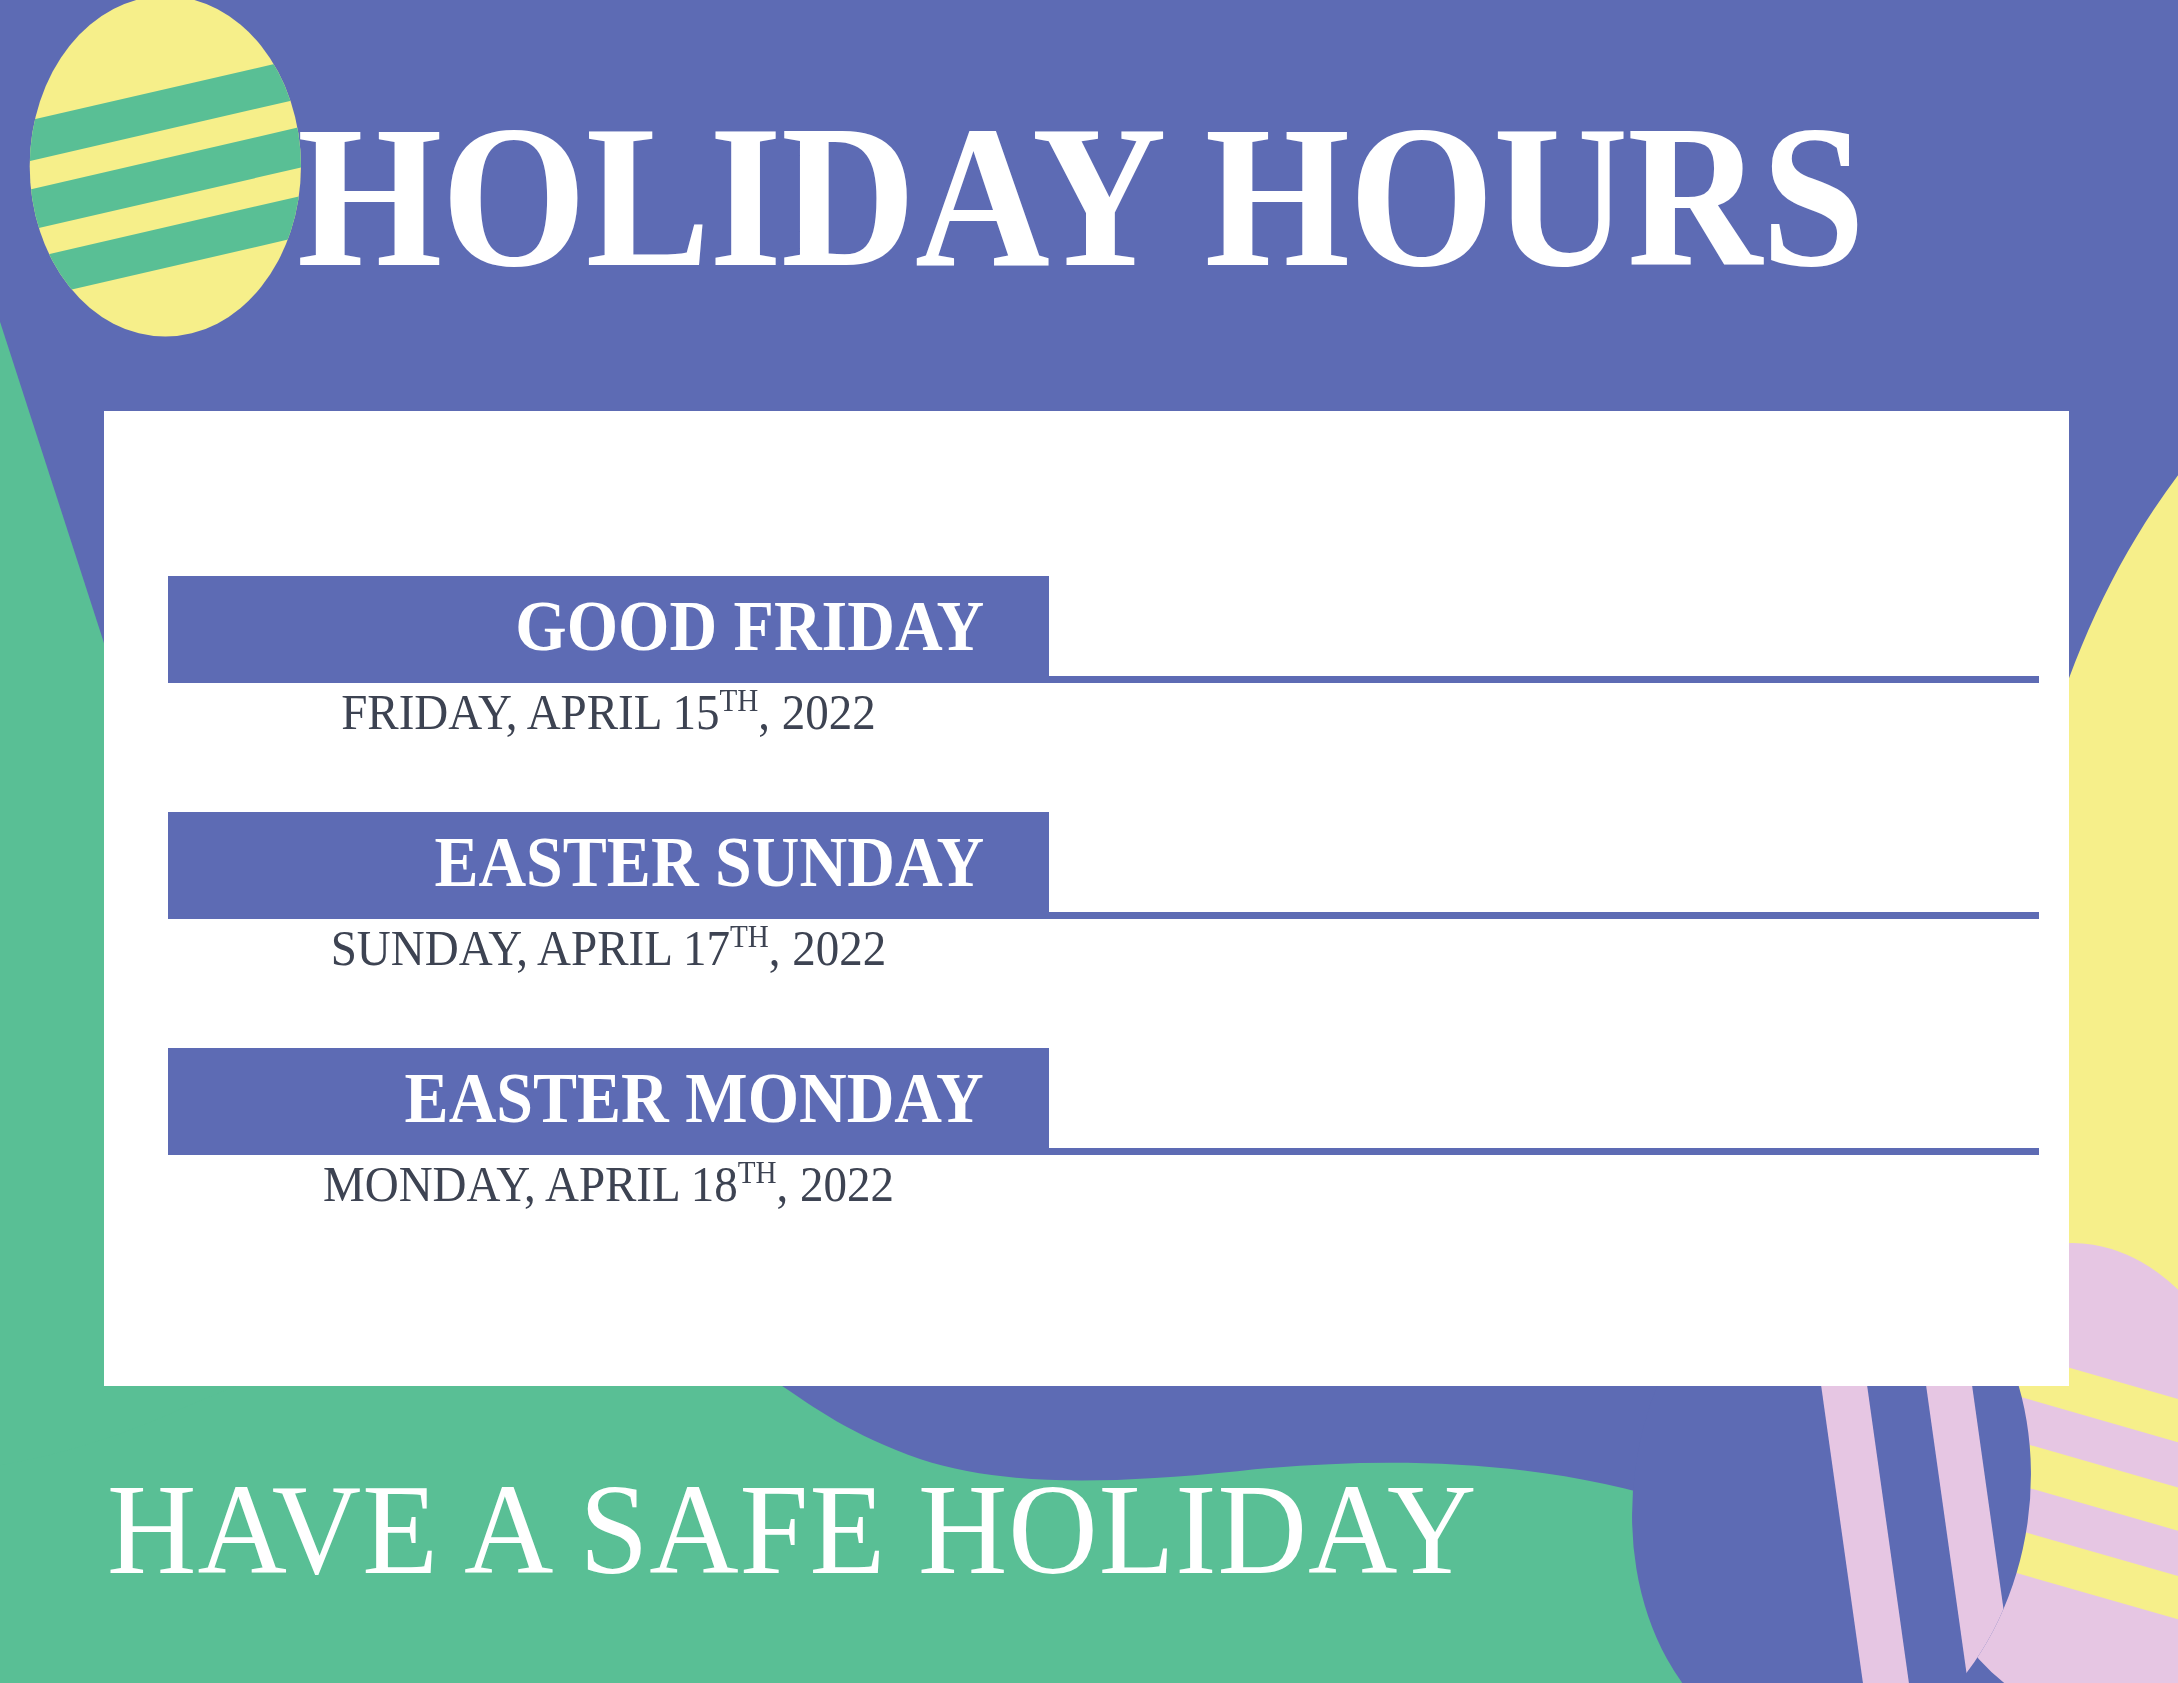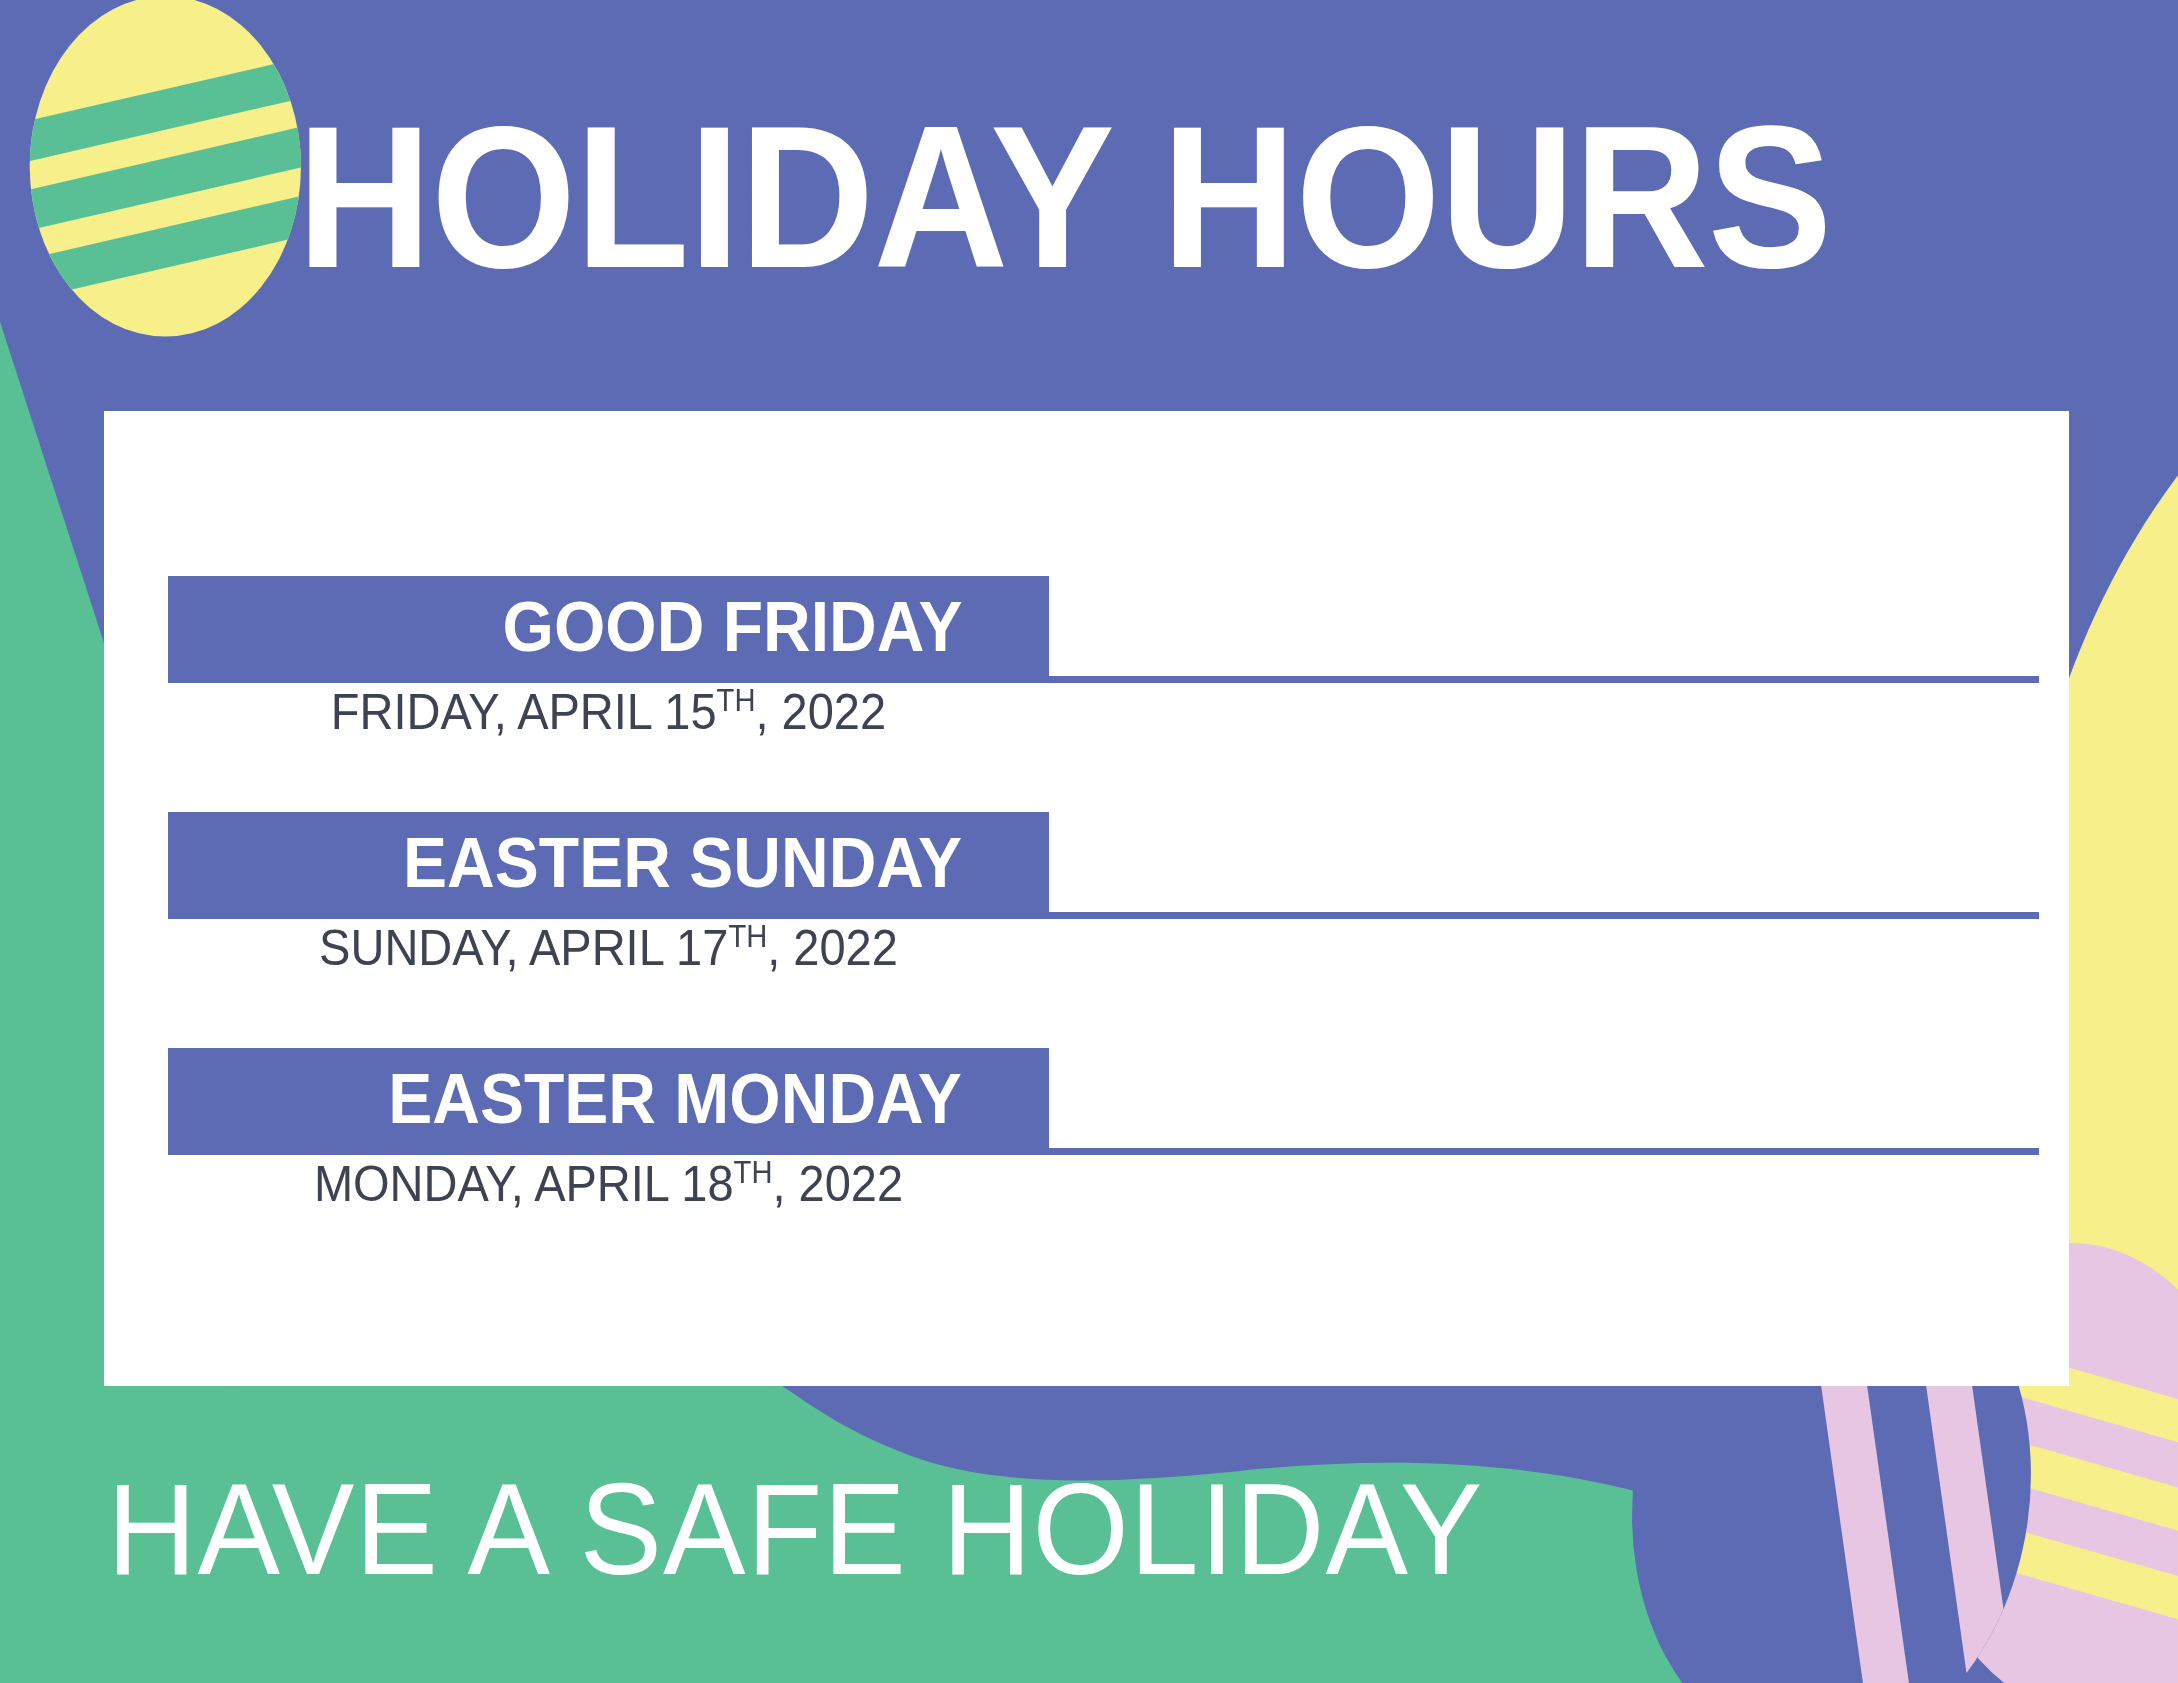--- a/index.html
+++ b/index.html
@@ -4,21 +4,21 @@
 <style>
   * { margin:0; padding:0; box-sizing:border-box; }
   html,body { background:#ffffff; }
 
   .poster{
     position:relative;
     width:2178px;
     height:1683px;
     overflow:hidden;
     background:#5D6BB4;
-    font-family:Liberation Sans, sans-serif;
+    font-family:Liberation Serif, serif;
   }
 
   
   .bg-layer{ position:absolute; inset:0; overflow:hidden; }
   .bg-layer svg{ display:block; width:2178px; height:1683px; }
 
   
   .card{
     position:absolute;
     left:104px;
@@ -72,21 +72,21 @@
   .bar{
     position:absolute;
     left:64px;
     top:0;
     width:881px;
     height:101px;
     background:#5D6BB4;
     display:flex;
     align-items:center;
     justify-content:flex-end;
-    padding-right:87px;
+    padding-right:65px;
     z-index:2;
   }
   .bar-label{
     color:#FFFFFF;
     font-size:71px;
     font-weight:700;
     letter-spacing:0px;
     line-height:1;
     transform:scaleX(0.93);
     transform-origin:right center;

